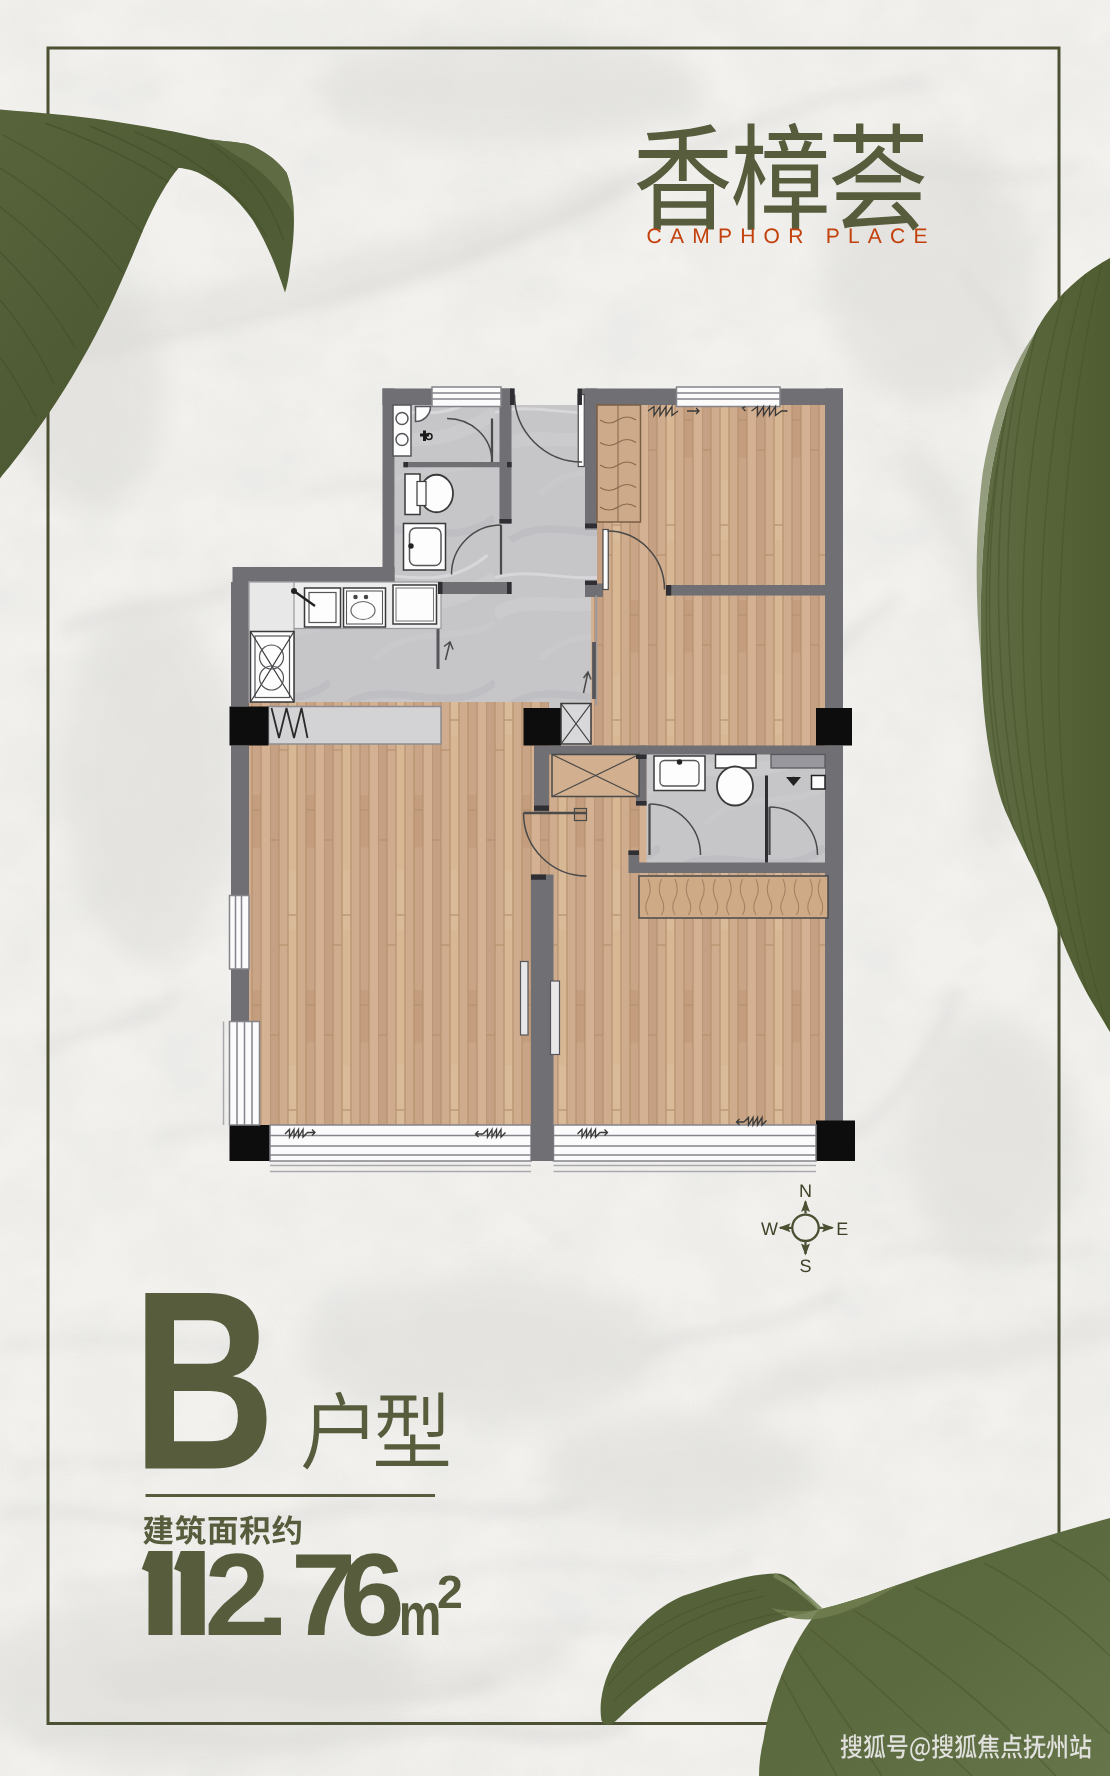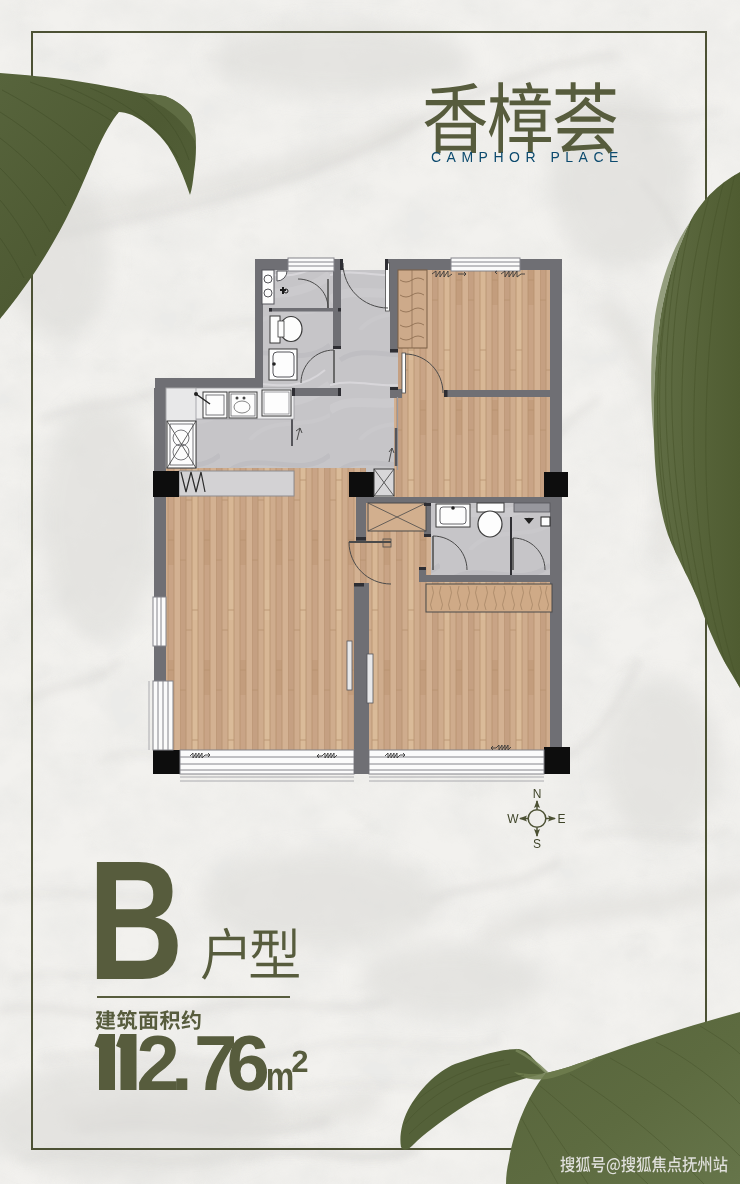--- a/index.html
+++ b/index.html
@@ -67,21 +67,21 @@
 <path d="M300,1090 C350,1075 400,1095 450,1080"></path>
 </g>
 </svg>
 
 <div class="abs" style="left:31px;top:31px;width:676px;height:1119px;border:2px solid #4c5134;box-sizing:border-box"></div>
 
 <svg class="abs" style="left:420px;top:66px" width="220" height="100" viewBox="0 0 220 100">
 <path transform="translate(2,81)" d="M18.6 -8.5H48.8V-1.2H18.6ZM18.6 -12.8V-19.6H48.8V-12.8ZM13.7 -24.3V6.2H18.6V3.4H48.8V6.0H54.0V-24.3ZM51.8 -64.1C42.2 -61.1 24.2 -59.1 9.2 -58.3C9.7 -57.0 10.3 -54.8 10.5 -53.4C16.9 -53.7 23.8 -54.2 30.6 -55.0V-47.0H3.8V-41.7H25.3C19.4 -34.5 10.6 -28.0 2.5 -24.7C3.6 -23.6 5.1 -21.4 5.8 -20.0C14.7 -24.2 24.4 -32.3 30.6 -41.4V-26.4H35.8V-41.3C42.2 -32.9 52.2 -24.9 61.0 -20.9C61.7 -22.3 63.1 -24.5 64.3 -25.6C56.3 -28.7 47.3 -35.0 41.3 -41.7H62.9V-47.0H35.8V-55.6C43.2 -56.6 50.2 -57.9 55.6 -59.5Z M97.5 -24.6H118.5V-19.5H97.5ZM97.5 -33.3H118.5V-28.3H97.5ZM92.7 -37.3V-15.5H105.9V-10.0H87.4V-5.1H105.9V6.1H110.8V-5.1H129.0V-10.0H110.8V-15.5H123.4V-37.3ZM103.7 -63.7C104.3 -62.1 105.0 -60.2 105.5 -58.4H90.5V-53.7H100.4L96.9 -52.7C97.7 -50.7 98.5 -48.4 98.9 -46.4H87.6V-41.7H128.7V-46.4H116.7L119.4 -52.2L114.5 -53.5C113.9 -51.5 112.9 -48.7 111.9 -46.4H102.3L103.7 -47.0C103.2 -48.7 102.2 -51.6 101.3 -53.7H126.1V-58.4H110.5C109.9 -60.4 109.0 -63.1 108.1 -65.1ZM76.4 -64.7V-49.8H68.3V-44.4H75.6C73.9 -34.0 70.4 -21.7 66.8 -15.2C67.6 -13.8 68.8 -11.2 69.3 -9.5C72.0 -14.7 74.5 -23.0 76.4 -31.6V6.1H81.0V-33.6C82.6 -30.0 84.4 -25.8 85.2 -23.4L88.4 -27.7C87.4 -30.0 82.5 -38.9 81.0 -41.4V-44.4H86.7V-49.8H81.0V-64.7Z M173.1 -64.7V-57.7H153.6V-64.7H148.7V-57.7H133.7V-52.3H148.7V-45.0H153.6V-52.3H173.1V-45.0H178.0V-52.3H193.3V-57.7H178.0V-64.7ZM163.3 -42.0C167.1 -38.2 172.5 -34.0 178.5 -30.4H149.1C154.4 -33.8 159.2 -37.7 163.3 -42.0ZM163.6 -50.2C157.5 -41.4 145.5 -33.5 132.5 -28.3C133.7 -27.2 135.2 -24.8 135.9 -23.4C140.3 -25.3 144.5 -27.6 148.4 -30.0V-25.3H178.6V-30.3C182.6 -28.0 186.9 -25.9 191.0 -24.3C191.8 -25.7 193.3 -28.0 194.4 -29.2C183.6 -32.6 172.4 -39.4 166.3 -45.4L168.1 -47.8ZM141.1 5.2C143.5 4.2 147.1 4.1 182.8 1.6C184.4 3.5 185.7 5.2 186.7 6.8L190.6 3.4C187.5 -1.2 181.0 -8.0 175.9 -12.7L172.2 -9.7C174.3 -7.7 176.6 -5.5 178.7 -3.1L148.9 -1.2C153.0 -4.9 157.0 -9.1 160.6 -13.6L191.7 -13.6V-18.9L135.6 -18.9V-13.6H153.7C149.9 -8.8 145.7 -4.7 144.2 -3.5C142.3 -1.8 140.9 -0.8 139.5 -0.5C140.1 1.1 140.9 4.0 141.1 5.2Z" fill="#575c3d"></path>
 </svg>
 
-<div class="abs" style="left:431px;top:149px;width:260px;font-size:14px;letter-spacing:5.5px;color:#0c4a6e">CAMPHOR PLACE</div>
+<div class="abs" style="left:431px;top:149px;width:260px;font-size:14px;letter-spacing:5.5px;color:#c2410c">CAMPHOR PLACE</div>
 
 <svg class="abs" style="left:145px;top:248px" width="430" height="560" viewBox="145 248 430 560">
 <defs>
 <pattern id="wd" width="36" height="130" patternUnits="userSpaceOnUse">
  <rect width="36" height="130" fill="#cfac8d"></rect>
  <rect x="0" width="6" height="130" fill="#c5a082"></rect>
  <rect x="12" width="6" height="130" fill="#d8b795"></rect>
  <rect x="24" width="6" height="130" fill="#c9a486"></rect>
  <rect x="30" width="6" height="130" fill="#d3b192"></rect>
  <rect x="12" y="60" width="6" height="40" fill="#dcbd9c" opacity="0.7"></rect>

